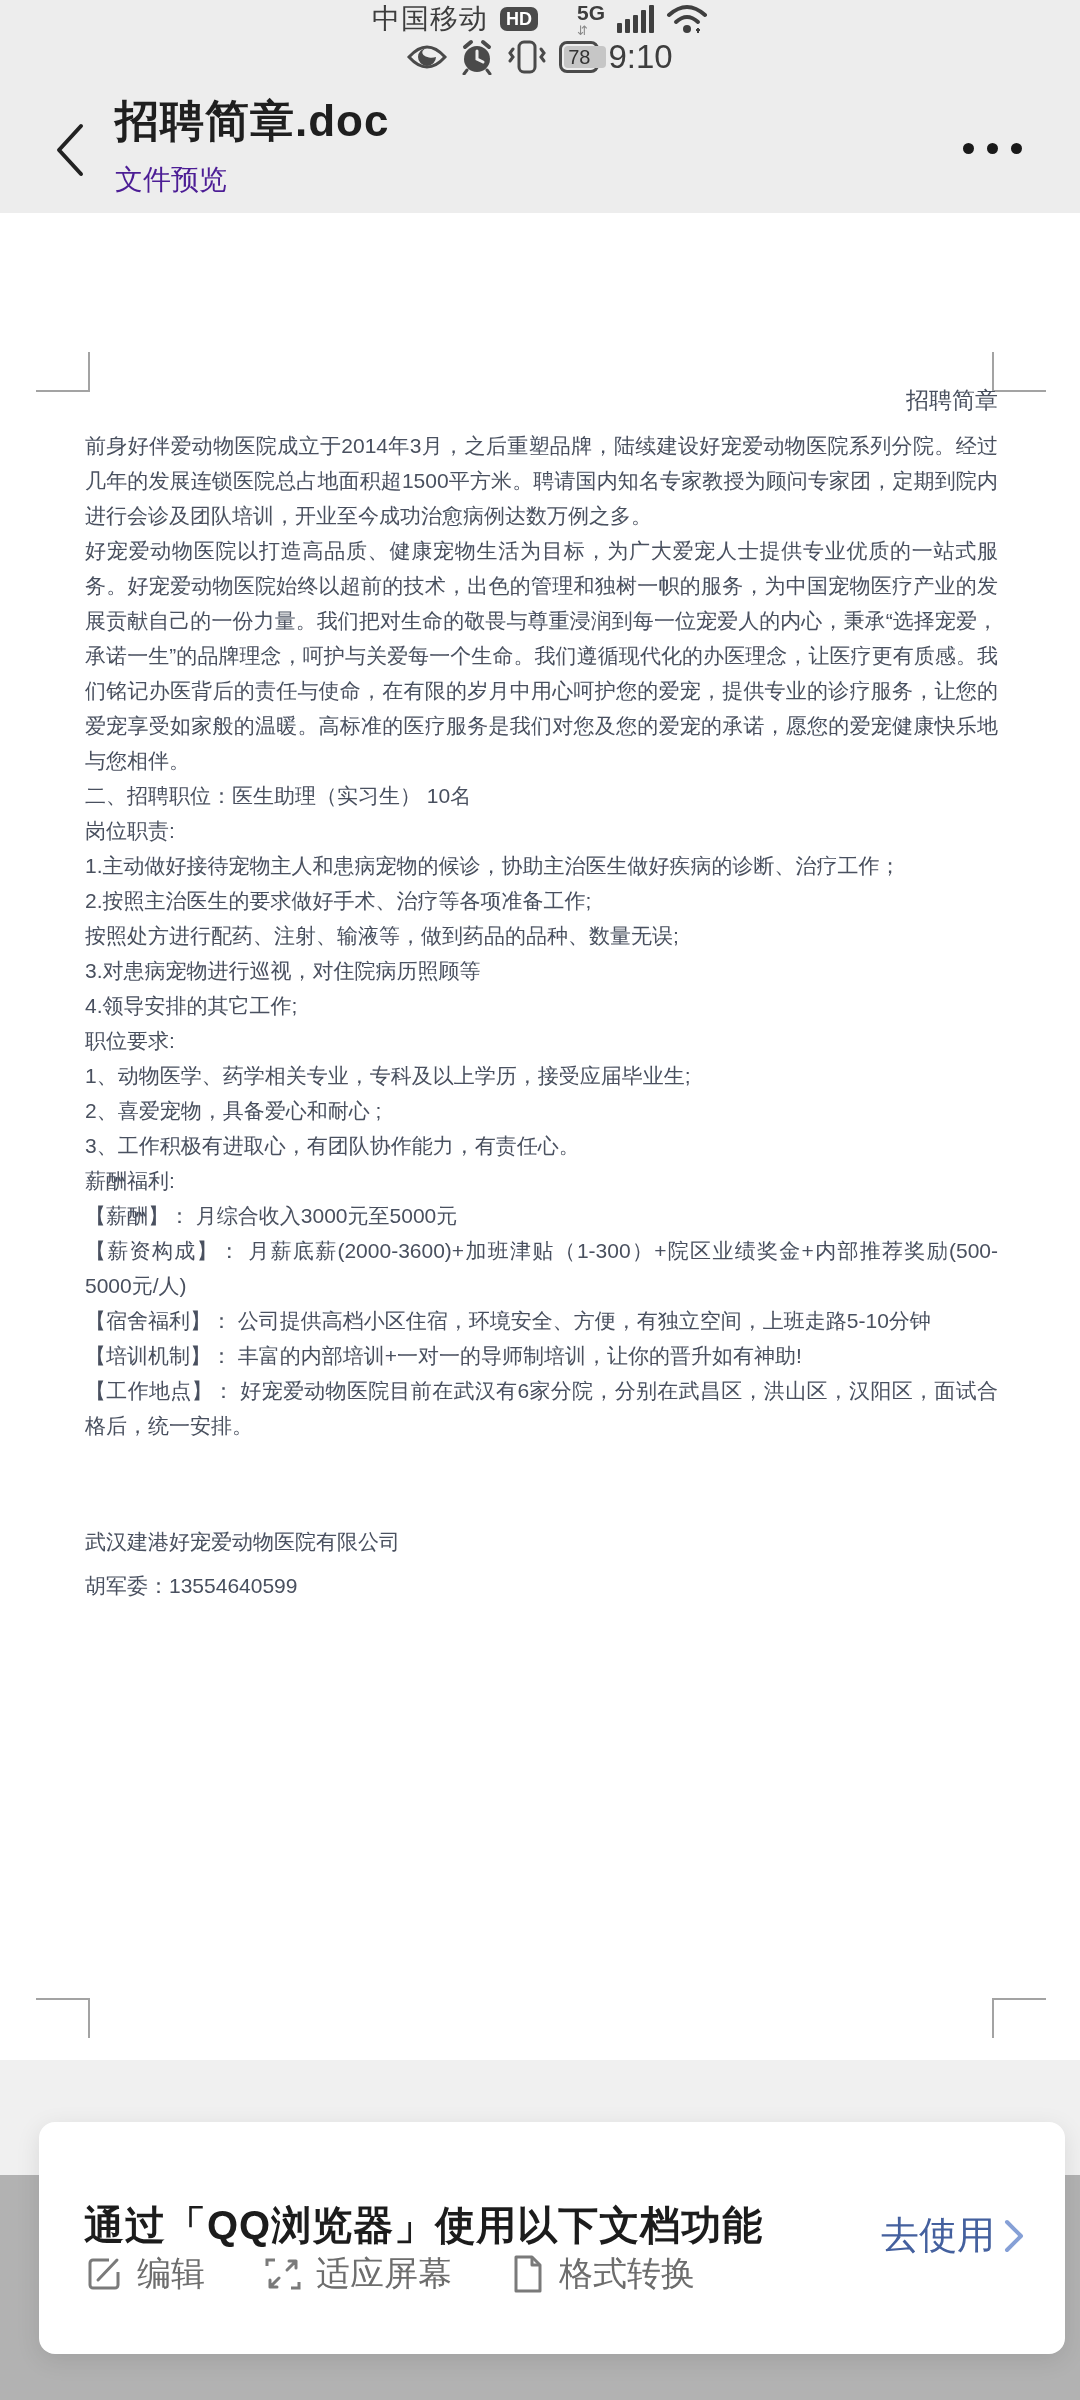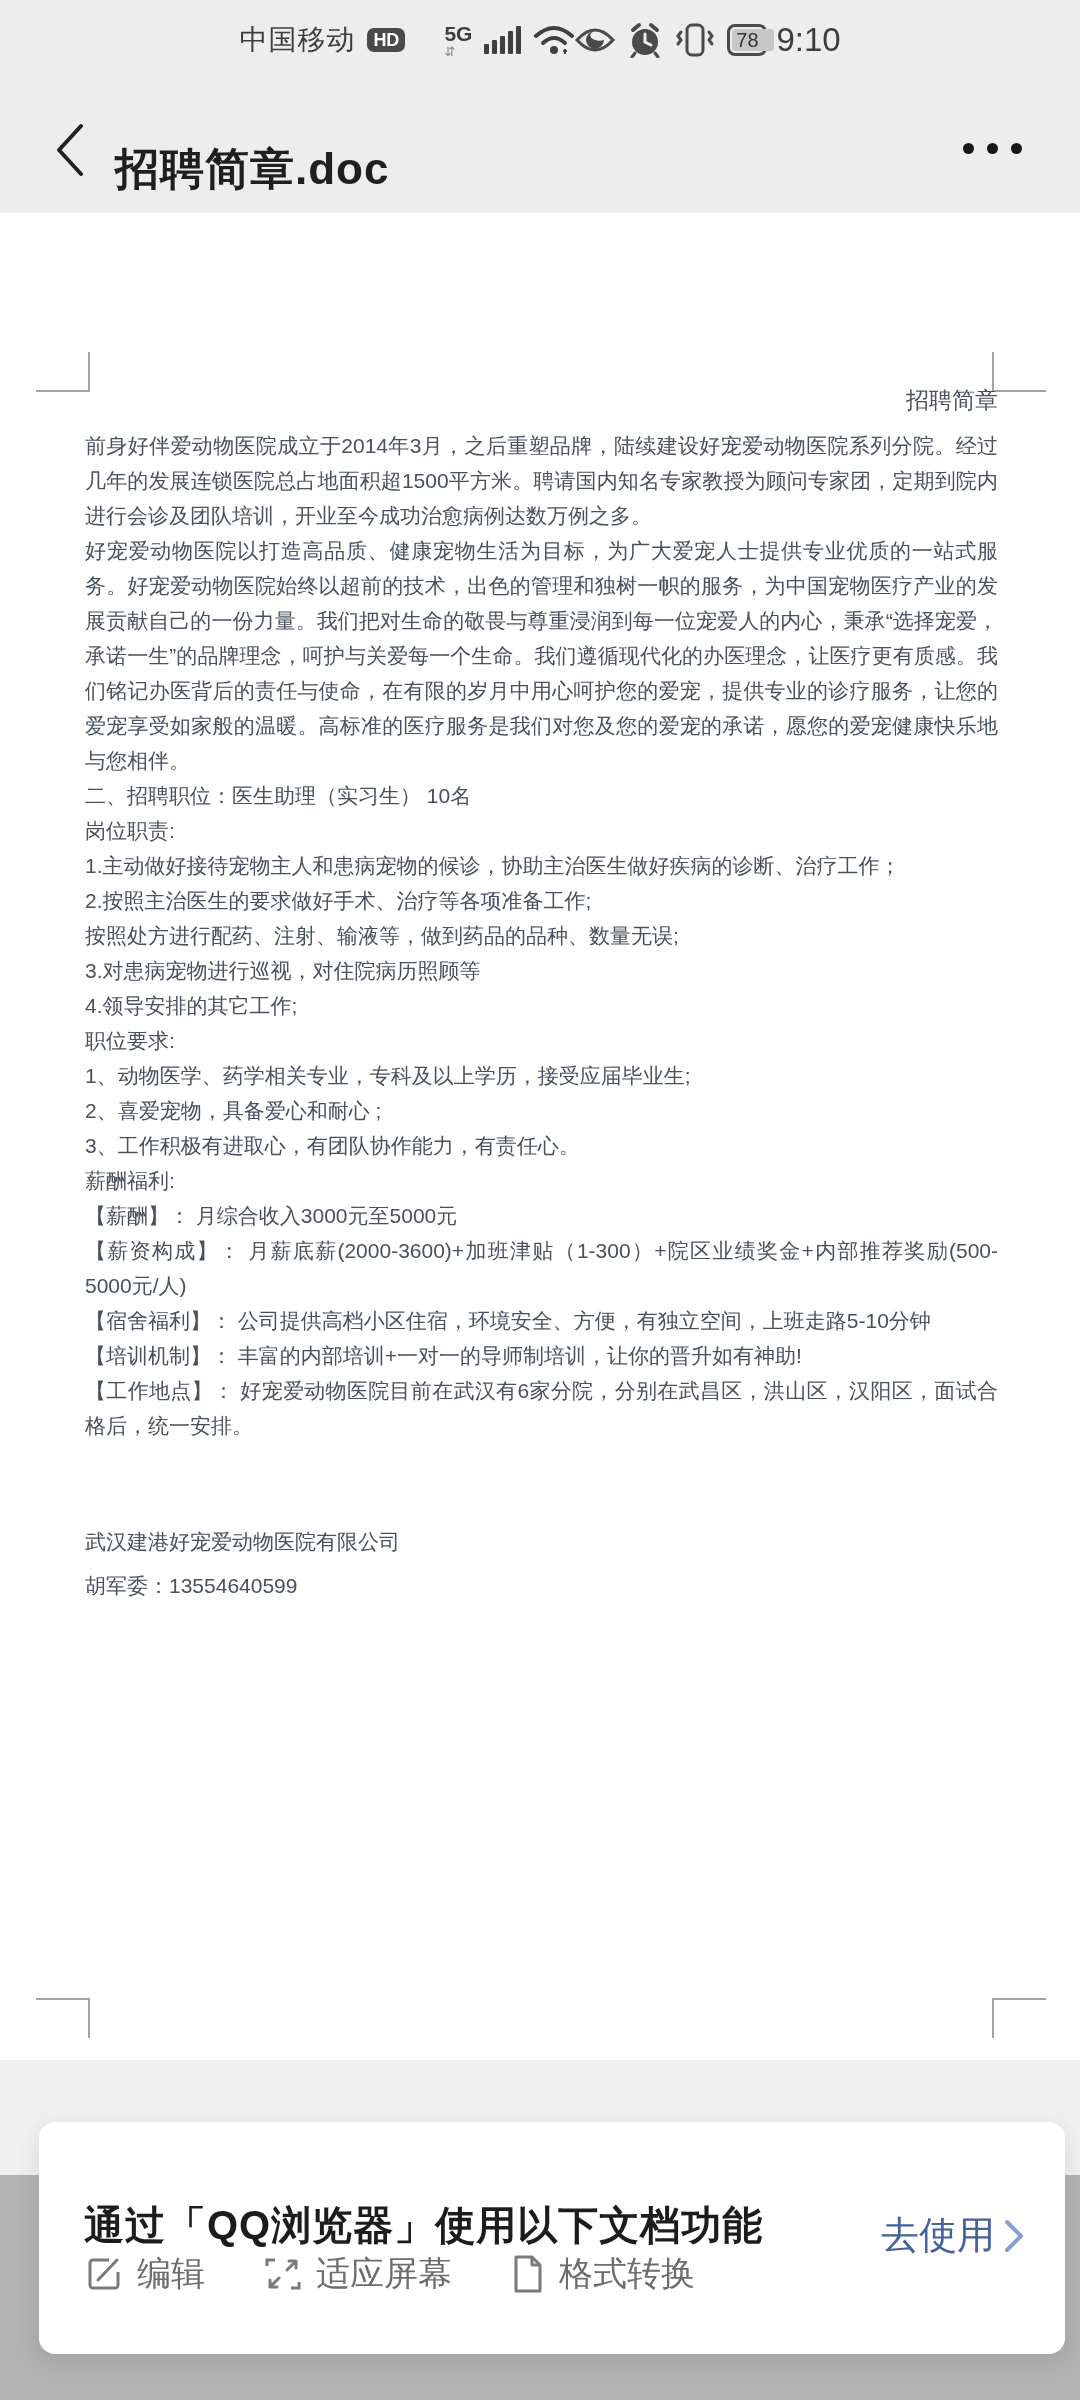--- a/index.html
+++ b/index.html
@@ -6,22 +6,22 @@
   body{
     width:1080px;height:2400px;position:relative;overflow:hidden;
     background:#ededed;
     font-family:"Liberation Sans", sans-serif;
     -webkit-font-smoothing:antialiased;
   }
 
   
   .statusbar{
     position:absolute;left:0;top:0;width:1080px;height:80px;
-    display:flex;align-items:center;justify-content:center;
-    padding:7px 83px;box-sizing:border-box;color:#3d3d3d;background:#ededed;
+    display:flex;align-items:center;justify-content:flex-start;
+    padding:0 83px;box-sizing:border-box;color:#3d3d3d;background:#ededed;flex-direction:column;
   }
   .sb-left,.sb-right{display:flex;align-items:center;gap:12px;}
   .sb-carrier{font-size:28px;font-weight:500;letter-spacing:1px;}
   .hd-badge{background:#4a4a4a;color:#fff;font-size:18px;font-weight:700;
     border-radius:7px;padding:3px 6px;line-height:1;}
   .net5g{display:flex;flex-direction:column;align-items:flex-start;line-height:1;margin-left:27px;}
   .net5g .g5{font-size:21px;font-weight:700;}
   .net5g .gsub{font-size:13px;color:#8a8a8a;margin-top:1px;}
   .sigbars{display:flex;align-items:flex-end;gap:3px;height:28px;}
   .sigbars i{display:block;width:5px;background:#3f3f3f;border-radius:1px;}
@@ -31,21 +31,21 @@
   .battery .pct{position:relative;font-size:20px;color:#333;z-index:1;}
   .batt-nub{width:5px;height:14px;background:#4a4a4a;border-radius:0 3px 3px 0;margin-left:-8px;}
   .sb-time{font-size:33px;color:#3d3d3d;}
 
   
   .header{
     position:absolute;left:0;top:80px;width:1080px;height:133px;background:#ededed;
   }
   .back-btn{position:absolute;left:40px;top:30px;width:60px;height:80px;
     display:flex;align-items:center;justify-content:center;}
-  .hdr-titleblock{position:absolute;left:115px;top:12px;margin-top:48px;}
+  .hdr-titleblock{position:absolute;left:115px;top:12px;}
   .hdr-title{font-size:44px;color:#1f1f1f;font-weight:600;letter-spacing:1px;}
   .hdr-sub{font-size:28px;color:#4c1d95;margin-top:10px;}
   .more-btn{position:absolute;right:58px;top:48px;display:flex;gap:13px;align-items:center;height:40px;}
   .more-btn i{width:11px;height:11px;border-radius:50%;background:#1a1a1a;display:block;}
 
   
   .doc-area{position:absolute;left:0;top:213px;width:1080px;height:1847px;background:#ffffff;}
   .doc-fade{position:absolute;left:0;top:2060px;width:1080px;height:115px;background:#f0f0f0;}
   .corner{position:absolute;width:52px;height:38px;}
   .corner.tl{left:36px;top:352px;border-right:2px solid #a3a3a3;border-bottom:2px solid #a3a3a3;}

